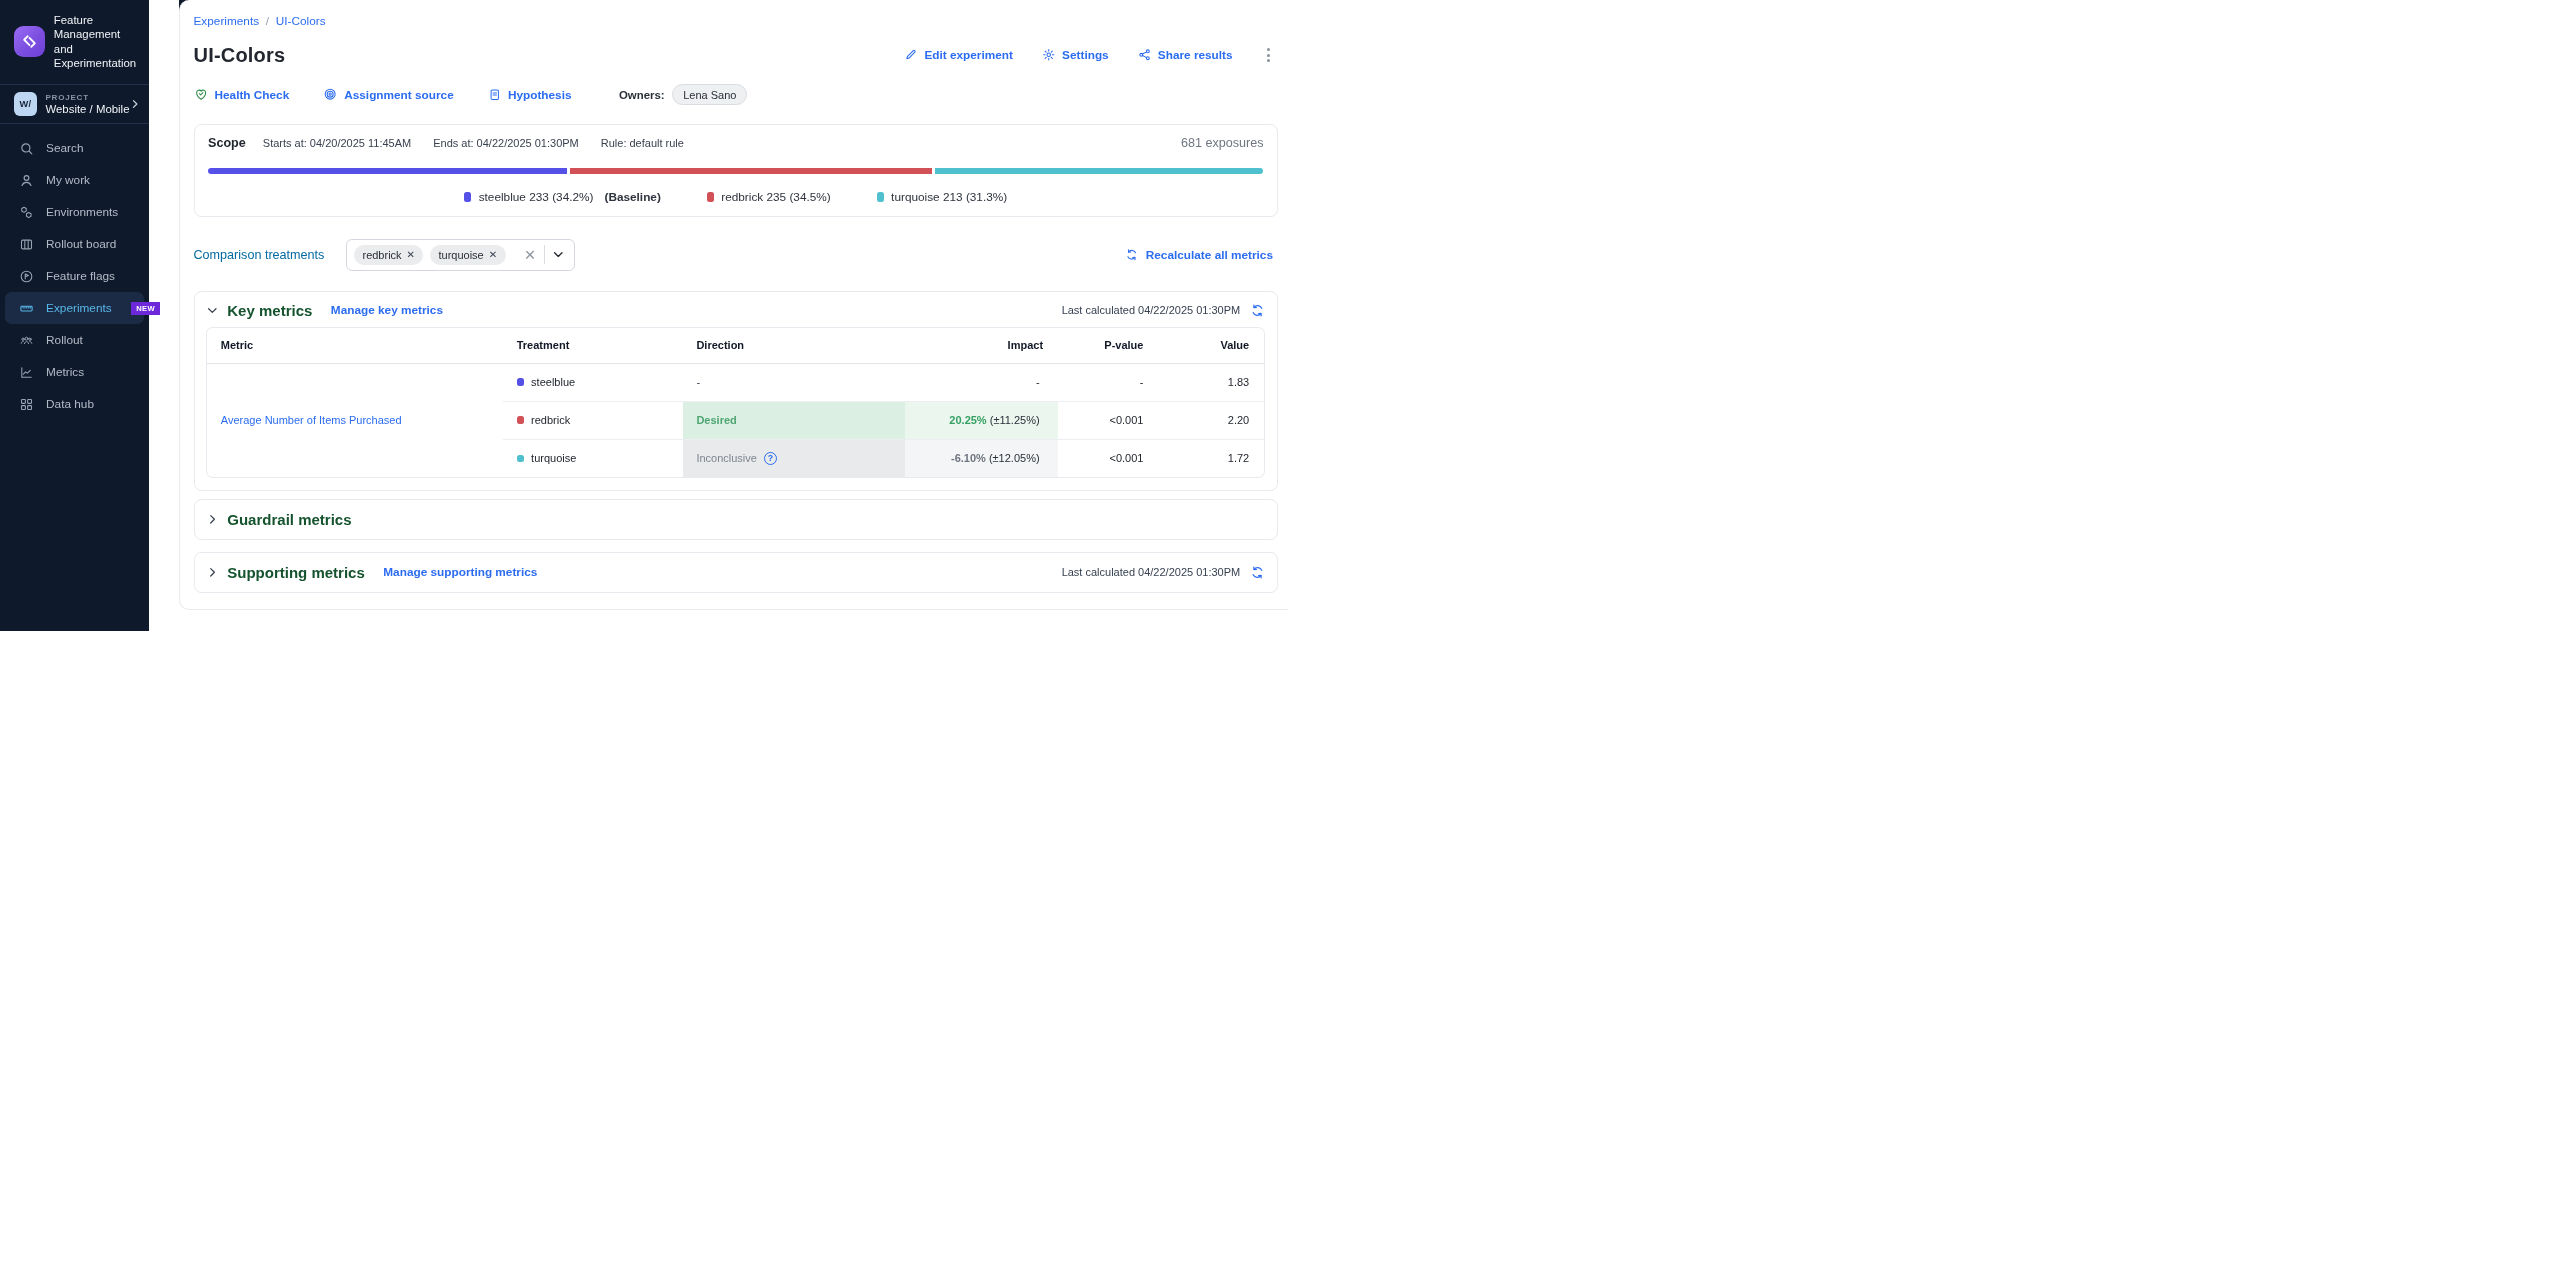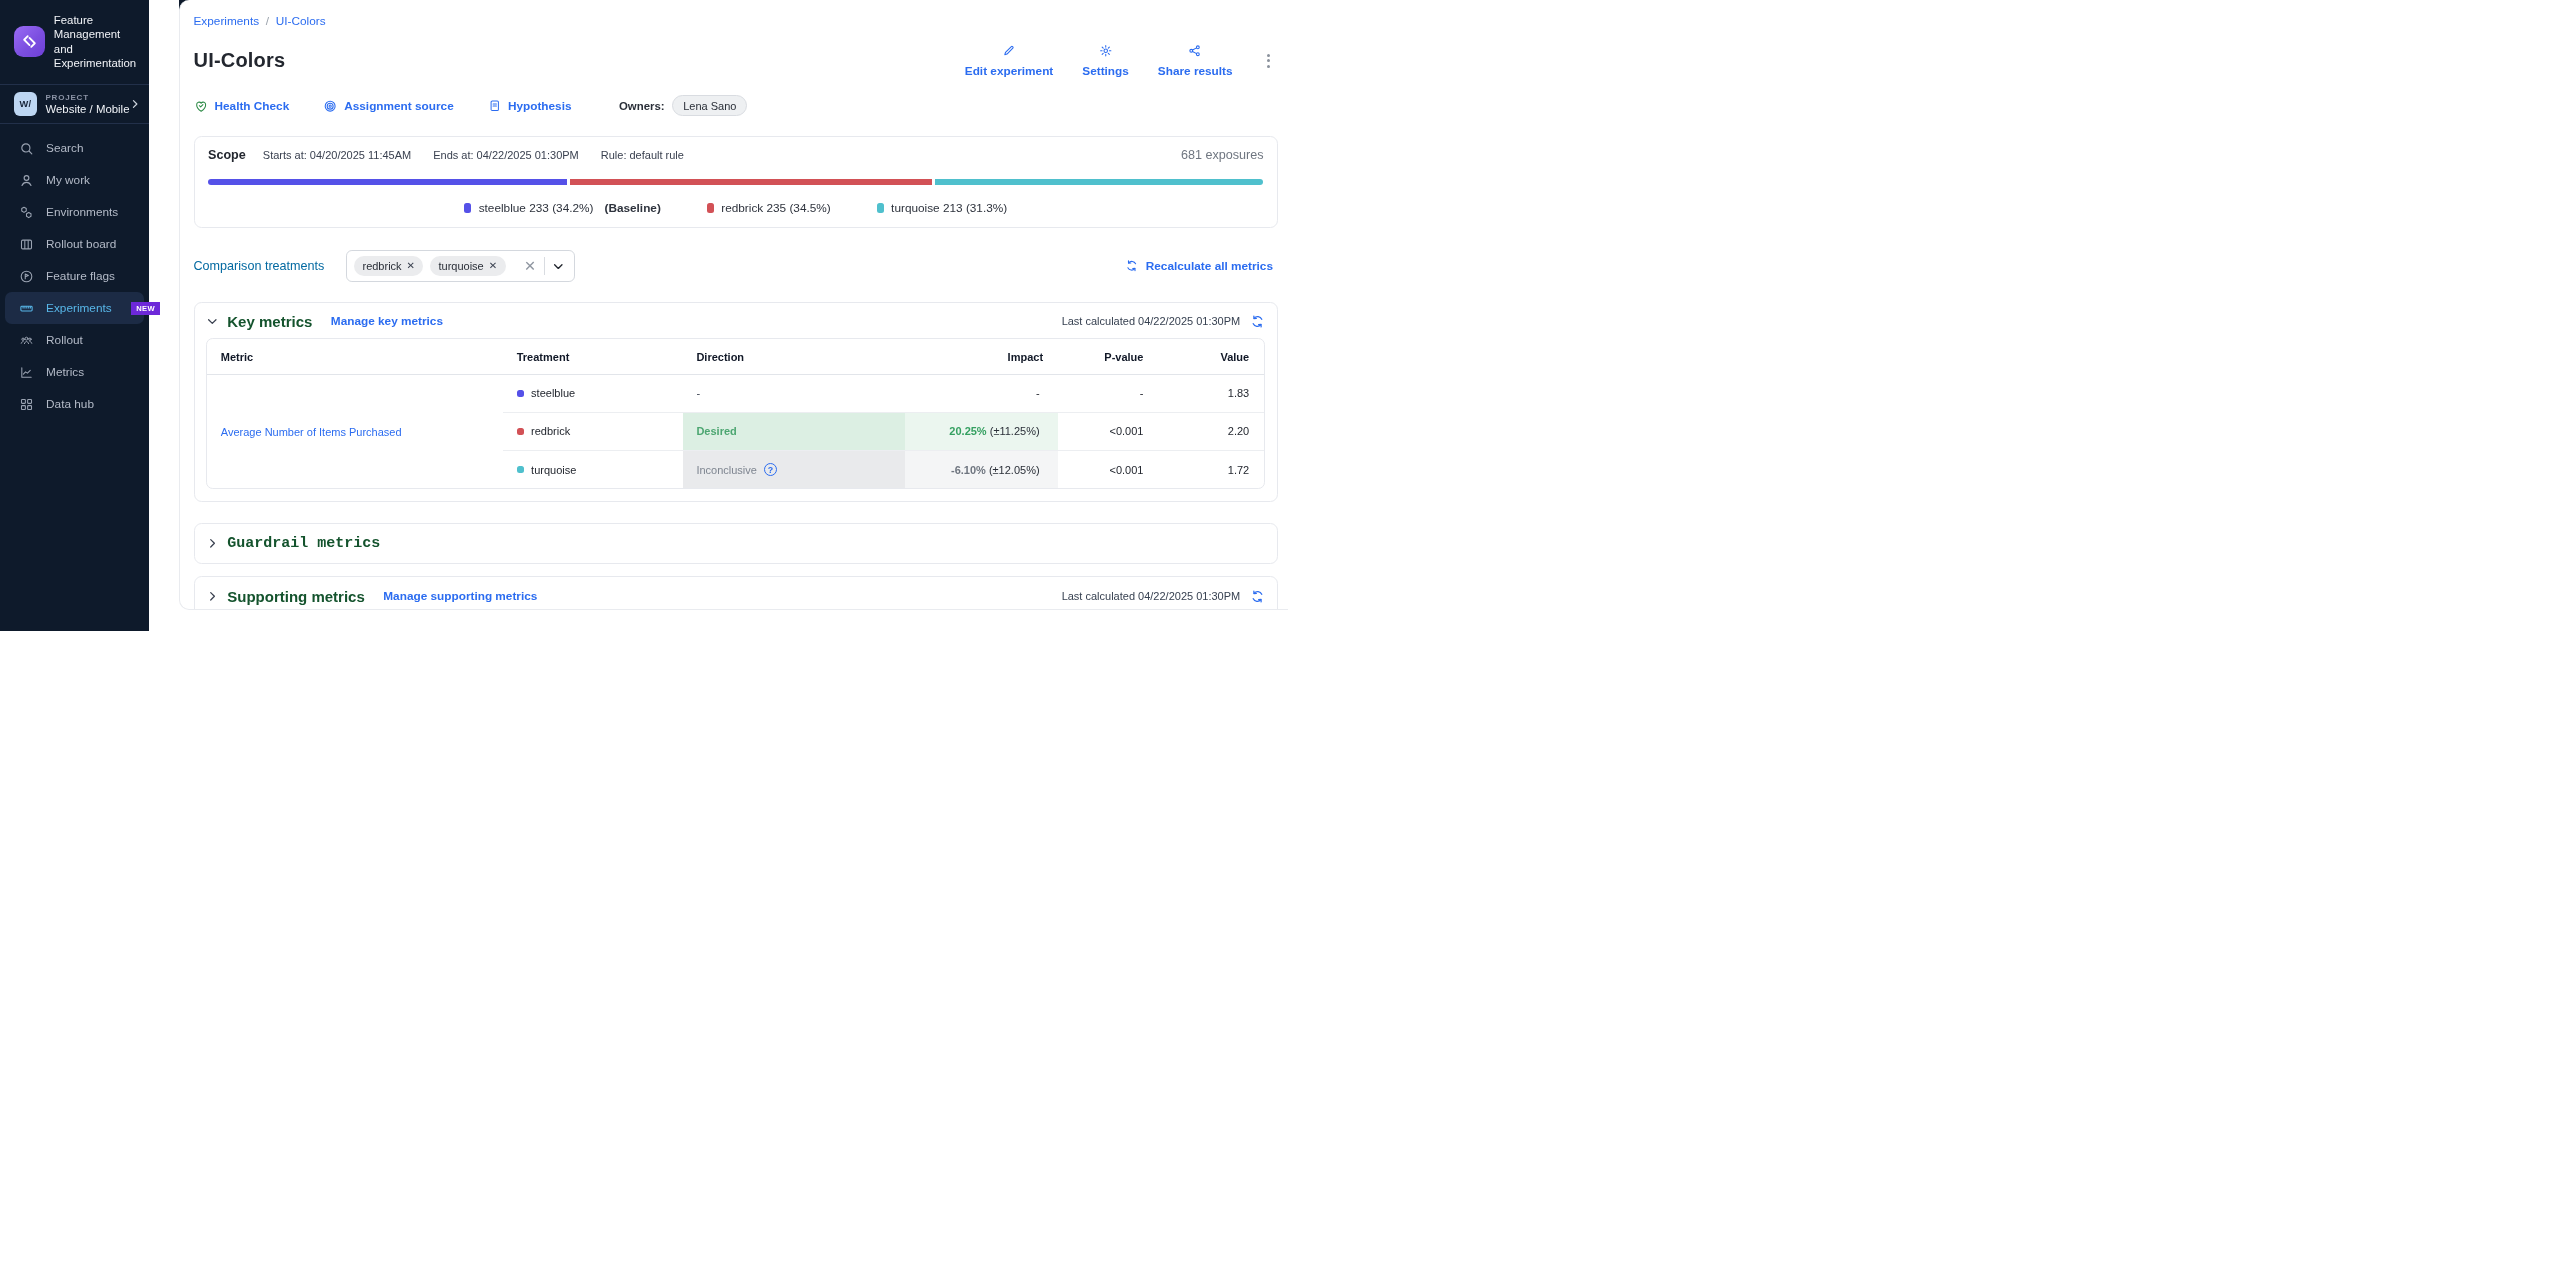--- a/index.html
+++ b/index.html
@@ -53,21 +53,21 @@
     padding:13.5px 10px 0 13.5px; overflow:hidden;
   }
 
   .breadcrumb { display:flex; align-items:center; gap:6.7px; font-size:11.8px; }
   .crumb { color:#2b6cf0; text-decoration:none; cursor:pointer; }
   .crumb-sep { color:#9aa1ab; }
 
   .title-row { display:flex; align-items:center; justify-content:space-between; margin-top:16px; }
   .page-title { font-size:20px; font-weight:700; color:#23272f; letter-spacing:0.2px; }
   .actions { display:flex; align-items:center; gap:29px; padding-right:3.4px; }
-  .action-link { display:flex; align-items:center; gap:6.7px; color:#2b6cf0; font-size:11.8px; font-weight:600; cursor:pointer;flex-direction:column; }
+  .action-link { display:flex; align-items:center; gap:6.7px; color:#2b6cf0; font-size:11.8px; font-weight:600; cursor:pointer; }
   .kebab { display:flex; flex-direction:column; gap:2.5px; padding:3.4px 5px; cursor:pointer; }
   .kebab i { width:3px; height:3px; border-radius:50%; background:#8a919c; }
 
   .links-row { display:flex; align-items:center; margin-top:17.7px; }
   .meta-link { display:flex; align-items:center; gap:6.7px; color:#2b6cf0; font-size:11.8px; font-weight:600; cursor:pointer; margin-right:34px; }
   .owners { display:flex; align-items:center; gap:7.6px; margin-left:13.5px; }
   .owners-label { font-size:11.4px; font-weight:700; color:#2a2f38; }
   .owner-pill {
     background:#eef0f2; border:0.8px solid #d9dce1; border-radius:11.8px;
     padding:3.4px 10px; font-size:11px; color:#2a2f38; cursor:pointer;
@@ -141,21 +141,21 @@
   .pct-pos { color:#35a061; font-weight:700;margin-left:40px; }
   .pct-neu { color:#6e757f; font-weight:700; }
   .ci { color:#2a2f38; font-weight:400; }
   .help-q {
     display:inline-flex; align-items:center; justify-content:center;
     width:13.5px; height:13.5px; border:1.2px solid #2b6cf0; border-radius:50%;
     color:#2b6cf0; font-size:8.9px; font-weight:700; margin-left:6.7px; cursor:pointer; vertical-align:middle;
   }
   .dir-inner { display:flex; align-items:center; }
 
-  .collapsed-card { margin-top:21px; padding:11px 11.8px;font-family:Liberation Mono, monospace; }
+  .collapsed-card { margin-top:8px; padding:11px 11.8px; }
   .supporting-card { margin-top:11.8px; padding:11px 11.8px; }
 </style>
 </head>
 <body>
 
 <div class="corner-patch"></div>
 
 <nav class="sidebar">
   <div class="logo-block">
     <div class="logo-badge">

